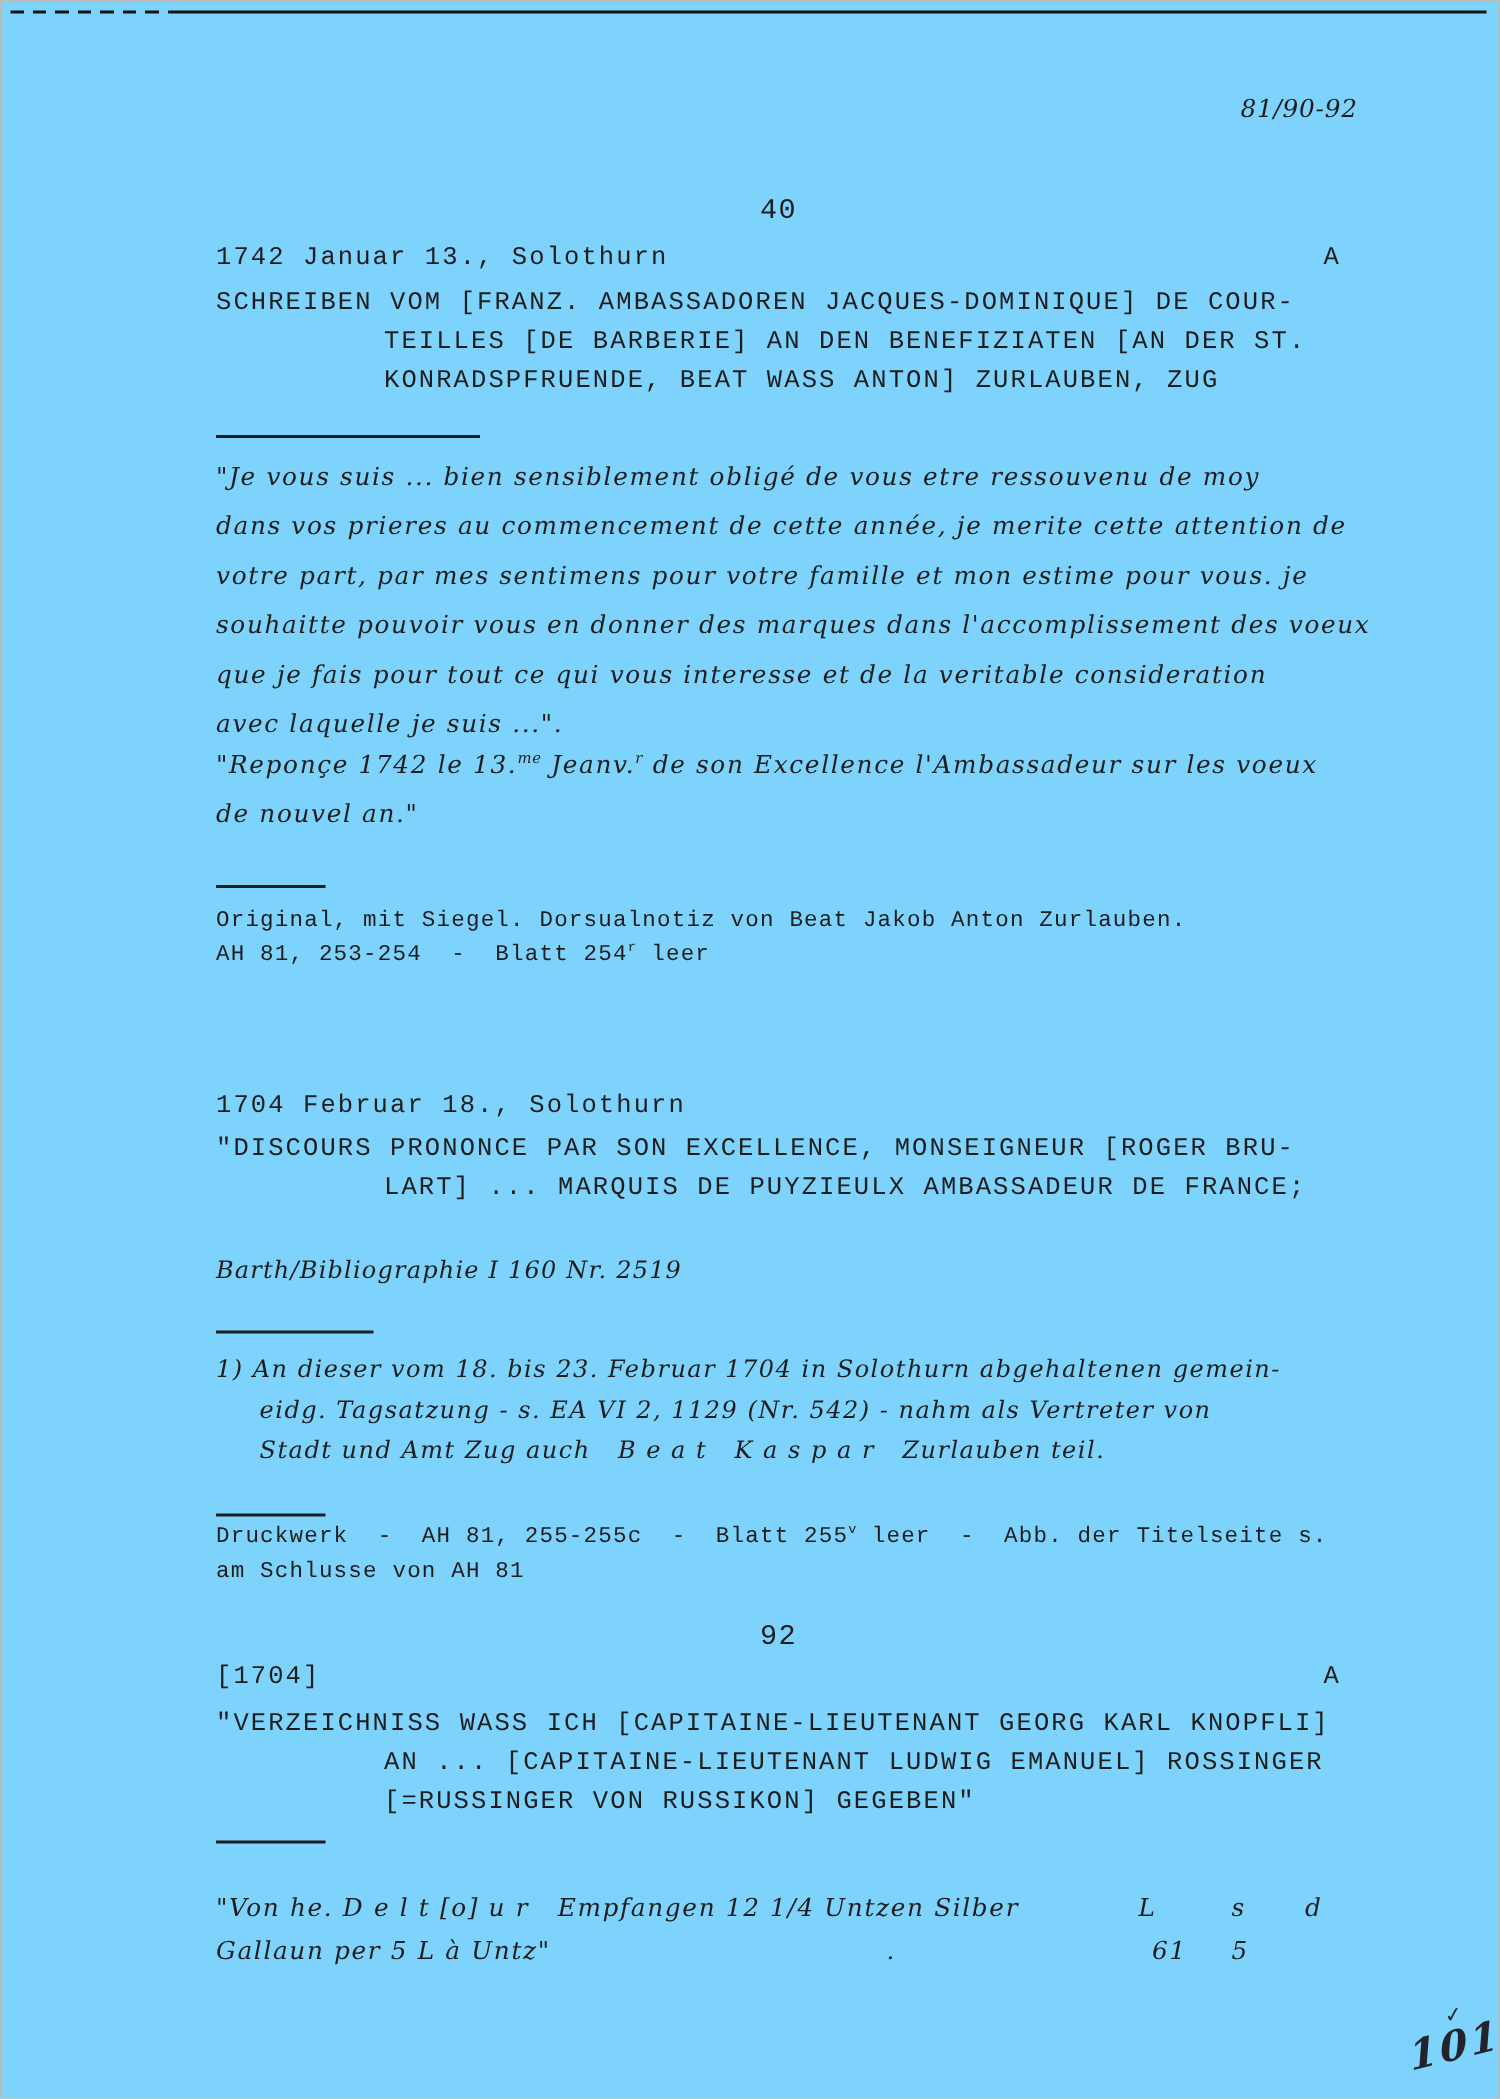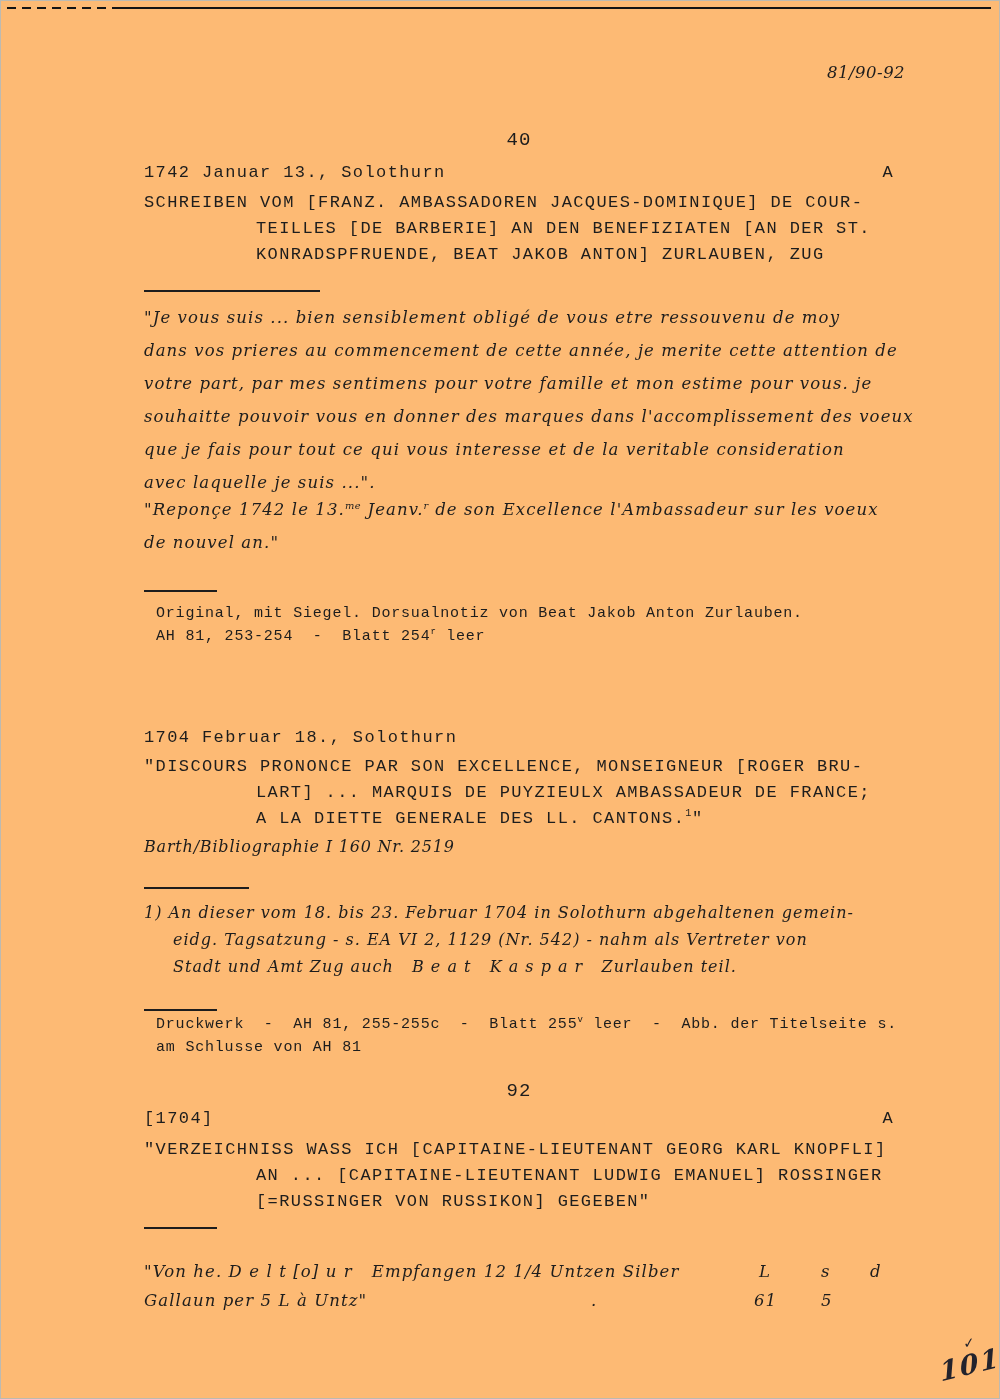--- a/index.html
+++ b/index.html
@@ -1,36 +1,36 @@
 <!DOCTYPE html>
 <html><head>
 <meta charset="utf-8">
 <style>
   * { margin:0; padding:0; box-sizing:border-box; }
   html,body { width:1000px; height:1399px; }
   body { background:#fcfbf6; }
 
   .page {
     position:relative; width:1000px; height:1399px;
-    background:#fdba74; overflow:hidden;
+    background:#7dd3fc; overflow:hidden;
     font-family:"Liberation Mono", monospace; color:#1d1d1d;
     border:1px solid #bdbab1;
   }
 
   .abs { position:absolute; }
   .pre { white-space:pre; }
 
   
   .scan-dashes { top:6px; left:6px; width:106px; height:2px;
     background:repeating-linear-gradient(90deg,#141414 0 9px, transparent 9px 15px); }
   .scan-line { top:6px; left:112px; width:878px; height:2px; background:#141414; }
 
   
   .mono-head { font-size:17px; letter-spacing:1.4px; }
-  .mono-note { font-size:15px; letter-spacing:0.8px; line-height:23px;margin-left:12px; }
+  .mono-note { font-size:15px; letter-spacing:0.8px; line-height:23px; }
   .entry-num { font-size:19px; letter-spacing:1px; text-align:center; }
   .ital { font-family:"DejaVu Serif", serif; font-style:italic; }
   .quote { font-size:16.5px; letter-spacing:1.1px; line-height:33px; }
   .fnote { font-size:16px; letter-spacing:1px; line-height:27px; }
 
   .daterow { display:flex; justify-content:space-between; width:750px; }
   .tline { line-height:26px; }
   .tline.cont { padding-left:112px; }
   .fline.cont { padding-left:29px; }
 
@@ -60,21 +60,21 @@
   #e92-date   { top:1108px; left:143px; }
   #e92-title  { top:1136px; left:143px; }
   #rule-e     { top:1226px; left:143px; width:73px; }
   #e92-quote  { top:1254px; left:143px; width:780px; height:64px; }
   #e92-quote .q-l1   { position:absolute; top:0; left:0; }
   #e92-quote .col-l  { position:absolute; top:0; left:615px; }
   #e92-quote .col-s  { position:absolute; top:0; left:677px; }
   #e92-quote .col-d  { position:absolute; top:0; left:726px; }
   #e92-quote .q-l2   { position:absolute; top:29px; left:0; }
   #e92-quote .q-dot  { position:absolute; top:29px; left:447px; }
-  #e92-quote .val-l  { position:absolute; top:29px; left:610px;text-align:right; }
+  #e92-quote .val-l  { position:absolute; top:29px; left:624px;text-align:right; }
   #e92-quote .val-s  { position:absolute; top:29px; left:677px; }
 
   #hw-check { top:1332px; left:963px; font-size:16px; color:#23232c;
     transform:rotate(-8deg); font-weight:bold; }
   #hw-num   { top:1348px; left:938px; font-size:27px; color:#23232c;
     font-weight:bold; transform:rotate(-14deg) skewX(-8deg); letter-spacing:2px; }
 </style>
 </head>
 <body>
 
@@ -88,21 +88,21 @@
   <div id="e90-num" class="abs entry-num">40</div>
 
   <div id="e90-date" class="abs daterow mono-head">
     <span>1742 Januar 13., Solothurn</span>
     <span>A</span>
   </div>
 
   <div id="e90-title" class="abs mono-head">
     <div class="tline pre">SCHREIBEN VOM [FRANZ. AMBASSADOREN JACQUES-DOMINIQUE] DE COUR-</div>
     <div class="tline cont pre">TEILLES [DE BARBERIE] AN DEN BENEFIZIATEN [AN DER ST.</div>
-    <div class="tline cont pre">KONRADSPFRUENDE, BEAT JAKOB ANTON] ZURLAUBEN, ZUG</div>
+    <div class="tline cont pre">KONRADSPFRUENDE, BEAT WASS ANTON] ZURLAUBEN, ZUG</div>
   </div>
 
   <div id="rule-a" class="abs rule"></div>
 
   <div id="e90-quote" class="abs ital quote">
     <div class="pre">"Je vous suis ... bien sensiblement obligé de vous etre ressouvenu de moy</div>
     <div class="pre">dans vos prieres au commencement de cette année, je merite cette attention de</div>
     <div class="pre">votre part, par mes sentimens pour votre famille et mon estime pour vous. je</div>
     <div class="pre">souhaitte pouvoir vous en donner des marques dans l'accomplissement des voeux</div>
     <div class="pre">que je fais pour tout ce qui vous interesse et de la veritable consideration</div>
@@ -122,21 +122,20 @@
   </div>
 
 
   <div id="e91-date" class="abs daterow mono-head">
     <span>1704 Februar 18., Solothurn</span>
   </div>
 
   <div id="e91-title" class="abs mono-head">
     <div class="tline pre">"DISCOURS PRONONCE PAR SON EXCELLENCE, MONSEIGNEUR [ROGER BRU-</div>
     <div class="tline cont pre">LART] ... MARQUIS DE PUYZIEULX AMBASSADEUR DE FRANCE;</div>
-    <div class="tline cont pre"><span>A LA DIETTE GENERALE DES LL. CANTONS.</span><sup>1</sup><span>"</span></div>
   </div>
 
   <div id="e91-bib" class="abs ital">Barth/Bibliographie I 160 Nr. 2519</div>
 
   <div id="rule-c" class="abs rule"></div>
 
   <div id="e91-fn" class="abs ital fnote">
     <div class="fline pre">1) An dieser vom 18. bis 23. Februar 1704 in Solothurn abgehaltenen gemein-</div>
     <div class="fline cont pre">eidg. Tagsatzung - s. EA VI 2, 1129 (Nr. 542) - nahm als Vertreter von</div>
     <div class="fline cont pre">Stadt und Amt Zug auch   B e a t   K a s p a r   Zurlauben teil.</div>

